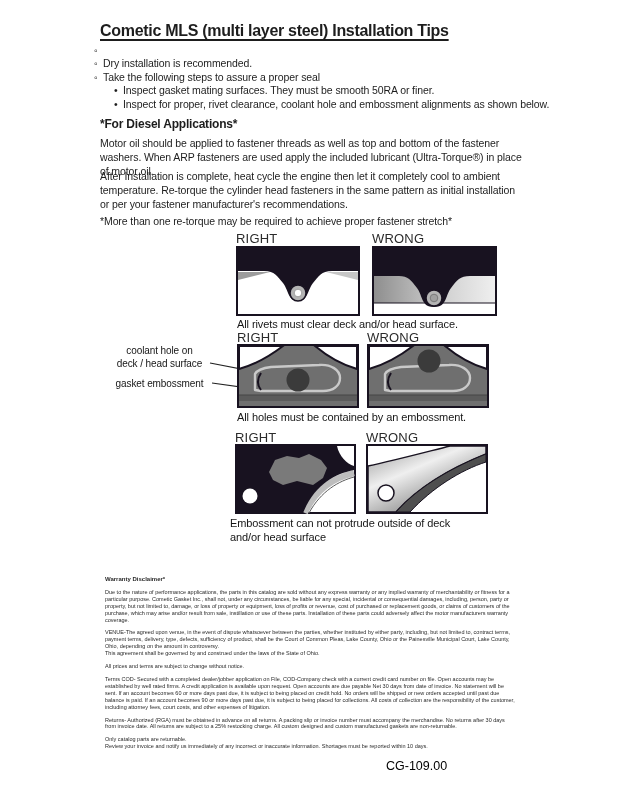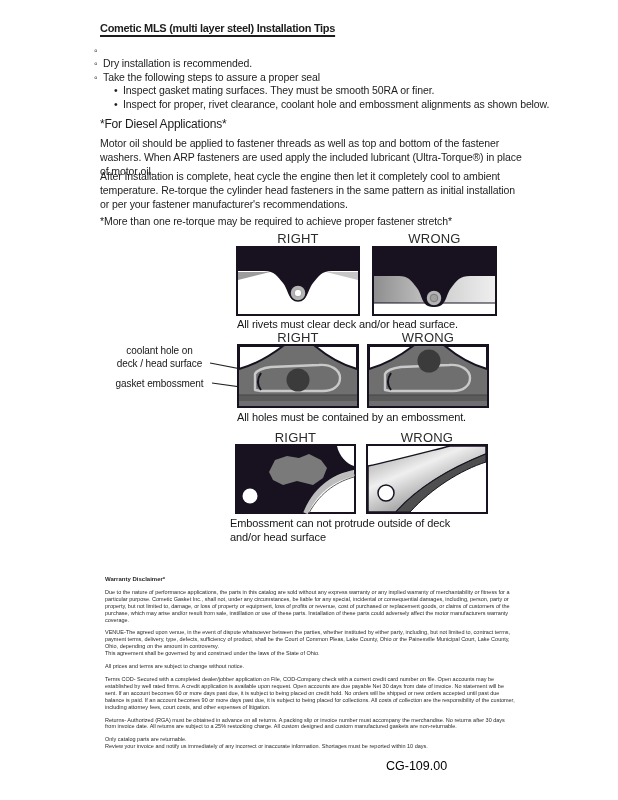--- a/index.html
+++ b/index.html
@@ -1,27 +1,27 @@
 <!DOCTYPE html>
 <html><head>
 <meta charset="utf-8">
 <style>
   html,body{margin:0;padding:0;}
   body{width:618px;height:800px;background:#ffffff;font-family:"Liberation Sans",sans-serif;color:#1d1d1d;position:relative;overflow:hidden;}
   .abs{position:absolute;}
-  .page-title{left:100px;top:22px;font-size:11px;font-weight:bold;letter-spacing:-0.3px;
+  .page-title{left:100px;top:22px;font-size:16px;font-weight:bold;letter-spacing:-0.3px;
     text-decoration:underline;text-decoration-thickness:1.5px;text-underline-offset:3px;}
   .bullets{left:94px;top:44px;font-size:10.5px;letter-spacing:-0.1px;line-height:13.4px;}
   .bullet-row{display:flex;}
   .bullet-row .glyph{width:9px;flex:none;}
   .bullet-row.sub{margin-left:20px;}
-  .diesel-heading{left:100px;top:117px;font-size:12px;font-weight:normal;letter-spacing:-0.2px;}
+  .diesel-heading{left:100px;top:117px;font-size:12px;font-weight:bold;letter-spacing:-0.2px;}
   .body-para{left:100px;font-size:10.5px;letter-spacing:-0.1px;line-height:14px;width:424px;}
   .p1{top:136px;} .p2{top:169px;} .p3{top:214px;width:430px;}
-  .rw-label{font-size:13px;color:#2b2b2b;text-align:center;letter-spacing:0.2px;}
+  .rw-label{font-size:13px;color:#2b2b2b;letter-spacing:0.2px;}
   .diag{line-height:0;}
   .caption{font-size:11px;color:#161616;letter-spacing:-0.1px;line-height:13.5px;}
   .cap1{left:237px;top:318px;} .cap2{left:237px;top:411px;} .cap3{left:230px;top:517px;width:240px;}
   .side-label{left:110px;width:99px;text-align:right;font-size:10px;letter-spacing:-0.1px;line-height:12.5px;color:#161616;}
   .lbl-coolant{top:345px;text-align:center;} .lbl-emboss{top:378px;text-align:center;}
   .warranty{left:105px;top:576px;width:410px;font-size:5.5px;line-height:6.9px;color:#2a2a2a;}
   .warranty h4{font-size:6px;font-weight:bold;margin:0 0 6px 0;}
   .warranty p{margin:0 0 6px 0;white-space:pre-line;}
   .footer-code{left:386px;top:759px;font-size:12.5px;color:#000000;}
 </style>

